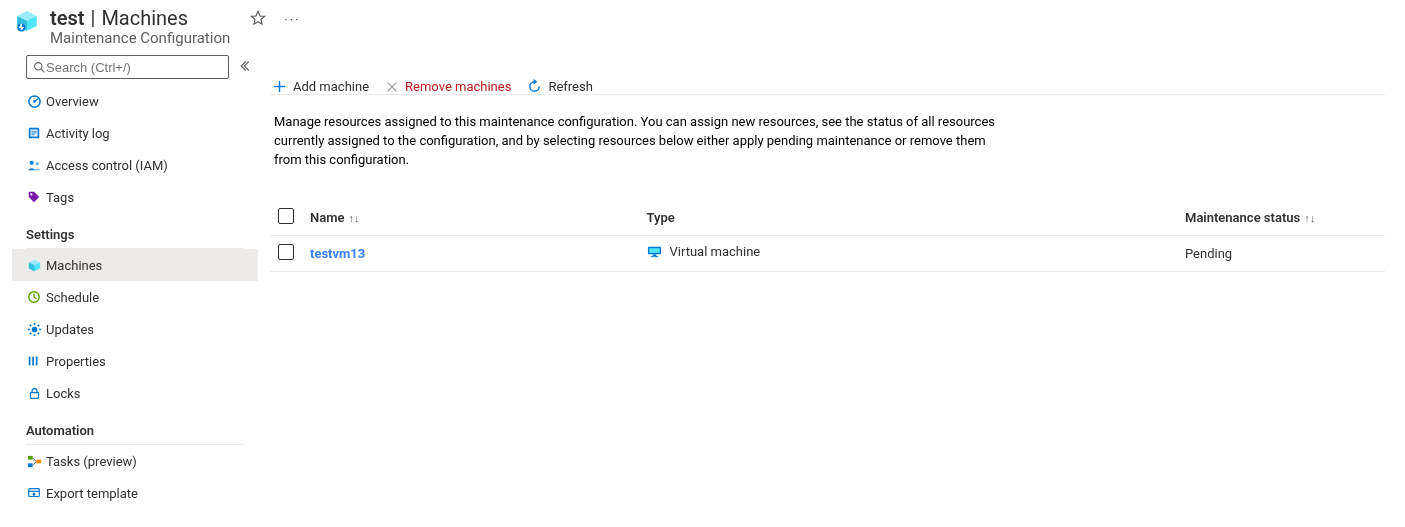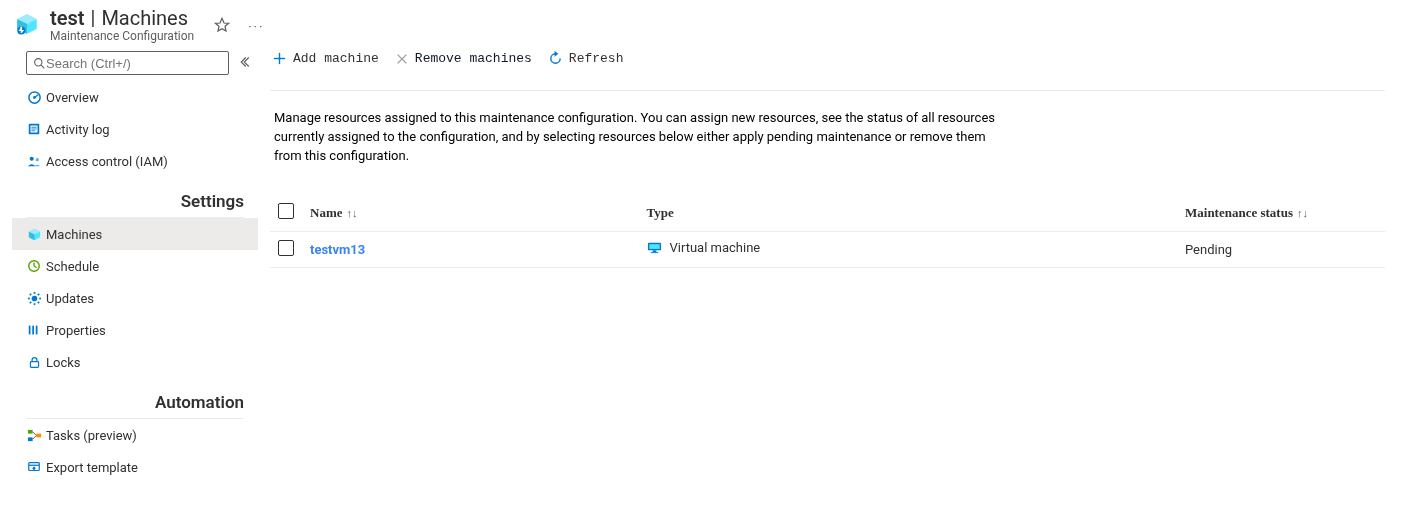--- a/index.html
+++ b/index.html
@@ -7,40 +7,40 @@
     font-family: "Segoe UI", -apple-system, BlinkMacSystemFont, Roboto, sans-serif;
     font-size: 13px;
     color: #323130;
     background: #fff;
     width: 1405px;
     height: 527px;
     overflow: hidden;
   }
   .header {
     display: flex;
-    align-items: center;
+    align-items: flex-start;
     padding: 6px 16px 8px 14px;
   }
   .header .resource-icon {
     margin-right: 10px;
     margin-top: 2px;
     flex-shrink: 0;
   }
   .header .title-block { flex: 0 0 auto; }
   .header h1 {
     font-size: 20px;
     font-weight: 600;
     display: flex;
     align-items: center;
     gap: 6px;
   }
   .header h1 .sep { font-weight: 400; color: #323130; }
   .header h1 .section { font-weight: 400; }
   .header .subtitle {
-    font-size: 12px;
+    font-size: 15px;
     color: #605e5c;
     margin-top: -1px;
   }
   .header .icons {
     margin-left: 20px;
     display: flex;
     align-items: center;
     gap: 18px;
     margin-top: 4px;
   }
@@ -93,49 +93,47 @@
     padding: 0 14px;
     cursor: pointer;
     gap: 4px;
   }
   .nav-item.active { background: #edebe9; }
   .nav-item .nav-icon { width: 16px; display:flex; align-items:center; justify-content:center; }
   .nav-group {
     padding: 14px 14px 4px 14px;
     font-weight: 600;
     color: #323130;
-    font-size: 17px;
-    text-align: right;
+    font-size: 13px;
   }
   .nav-divider { border-top: 1px solid #edebe9; margin: 2px 14px 0 14px; }
 
   
   .main {
     flex: 1;
     padding: 0 20px 0 12px;
     overflow: hidden;
   }
   .toolbar {
     display: flex;
-    align-items: flex-start;
+    align-items: flex-end;
     height: 40px;
     border-bottom: 1px solid #edebe9;
     gap: 16px;
     padding-left: 2px;
-    font-family: Liberation Mono, monospace;
   }
   .tool-btn {
     display: flex;
     align-items: center;
     gap: 6px;
     cursor: pointer;
     color: #323130;
     font-size: 13px;
   }
-  .tool-btn.disabled { color: #0f172a; cursor: default; }
+  .tool-btn.disabled { color: #b91c1c; cursor: default; }
   .tool-btn .tb-icon { display:flex; }
   .description {
     padding: 18px 4px 0 4px;
     font-size: 13px;
     color: #000000;
     max-width: 740px;
     line-height: 1.45;
   }
 
   
@@ -143,21 +141,21 @@
     width: 100%;
     margin-top: 30px;
   }
   .thead, .trow {
     display: flex;
     align-items: center;
     height: 36px;
     border-bottom: 1px solid #edebe9;
     font-size: 13px;
   }
-  .thead { font-weight: 600; font-family: Liberation Serif, serif; }
+  .thead { font-weight: 600; }
   .col-check { width: 40px; padding-left: 8px; }
   .col-name { flex: 1.0; }
   .col-type { flex: 1.6; }
   .col-status { width: 200px; }
   .sort-icon { color:#605e5c; margin-left:4px; font-size:11px; }
   .checkbox {
     width: 16px; height: 16px; border: 1px solid #323130; border-radius:2px; display:inline-block;
   }
   .trow .col-name a { color: #3b82f6; text-decoration: none; cursor:pointer;font-weight:bold; }
   .trow .col-type { display:flex; gap:8px; }
@@ -242,20 +240,29 @@
       <span class="nav-icon">
         <svg width="15" height="15" viewBox="0 0 16 16">
             <circle cx="5" cy="5" r="2.2" fill="#0078d4"></circle>
             <path d="M1 13 Q5 9 9 13" fill="#0078d4"></path>
             <circle cx="11" cy="6" r="1.8" fill="#69afe5"></circle>
             <path d="M8 13 Q11 10 14 13" fill="#69afe5"></path>
           </svg>
       </span>
       <span>Access control (IAM)</span>
     </div>
+    <div class="nav-item">
+      <span class="nav-icon">
+        <svg width="14" height="14" viewBox="0 0 16 16">
+            <path d="M2 2 L8 2 L14 8 L8 14 L2 8 Z" fill="#7719aa"></path>
+            <circle cx="5" cy="5" r="1.2" fill="#fff"></circle>
+          </svg>
+      </span>
+      <span>Tags</span>
+    </div>
 
     <div class="nav-group">Settings</div>
     <div class="nav-divider"></div>
 
     <div class="nav-item active">
       <span class="nav-icon">
         <svg width="15" height="15" viewBox="0 0 16 16">
             <polygon points="8,2 14,5 14,11 8,14 2,11 2,5" fill="#50e6ff"></polygon>
             <polygon points="8,2 14,5 8,8 2,5" fill="#9cebff"></polygon>
             <polygon points="2,5 8,8 8,14 2,11" fill="#32bedd"></polygon>

